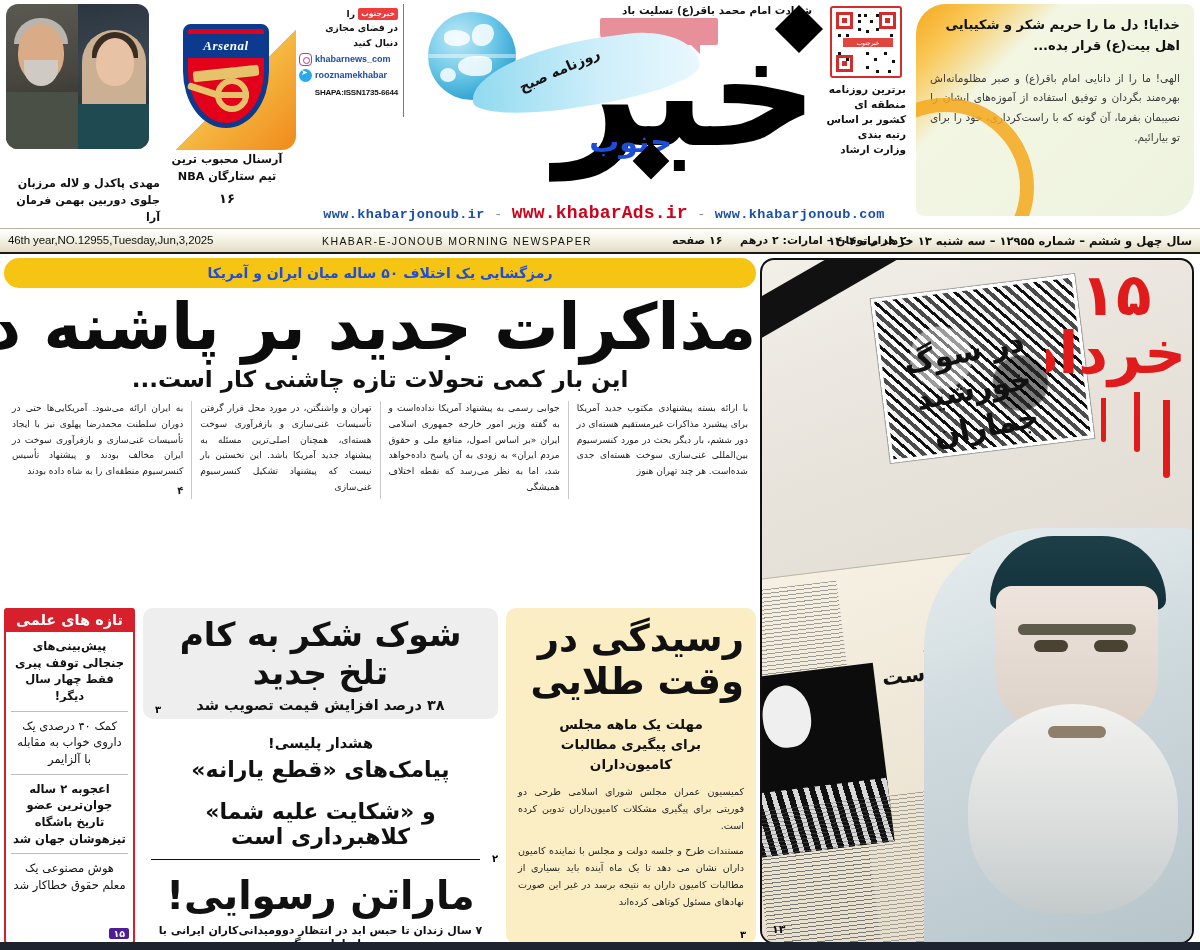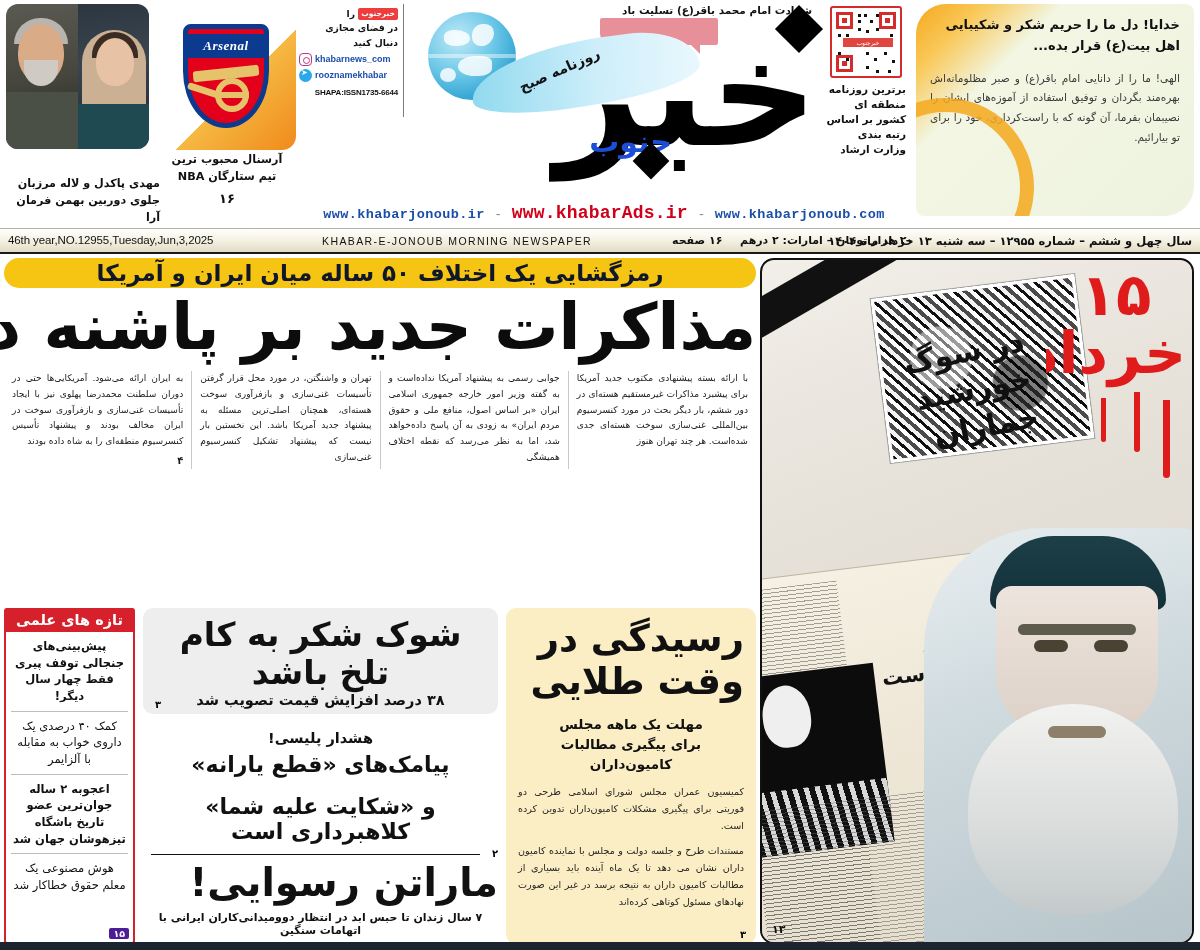--- a/index.html
+++ b/index.html
@@ -291,21 +291,21 @@
   .pp-pagenum { position:absolute; left:10px; bottom:6px; font-size:11px; font-weight:bold; color:#111; }
 
   
   .left-block { position:absolute; left:4px; top:2px; width:752px; }
 
   .yellow-banner {
     height:30px; background:#f6c413; border-radius:16px;
     display:flex; align-items:center; justify-content:center;
     direction:rtl;
   }
-  .yellow-banner span { font-size:23px; font-weight:bold; color:#0f172a; }
+  .yellow-banner span { font-size:14px; font-weight:bold; color:#1d4ed8; }
 
   .mega-headline {
     margin-top:4px; text-align:center; direction:rtl;
     font-size:64px; font-weight:bold; color:#0c0c0c; line-height:1.1;
     letter-spacing:-3px; white-space:nowrap;
   }
   .sub-headline {
     margin-top:4px; text-align:center; direction:rtl;
     font-size:23px; font-weight:bold; color:#111;
   }
@@ -335,31 +335,31 @@
   .cy-kick  { margin-top:10px; font-size:13.5px; font-weight:bold; color:#111; line-height:1.5; text-align:center; }
   .cy-body  { margin-top:8px; font-size:9.6px; line-height:1.78; color:#222; text-align:justify; }
   .cy-pg    { position:absolute; right:10px; bottom:4px; font-size:10px; font-weight:bold; }
 
   
   .mid-col { flex:1; padding:0 8px; position:relative; direction:rtl; }
   .grey-card {
     background:#eeeeee; border-radius:10px; padding:8px 12px 6px; position:relative;
   }
   .gc-title { font-size:33px; font-weight:bold; color:#111; text-align:center; line-height:1.15; }
-  .gc-sub   { font-size:14.5px; font-weight:bold; color:#111; text-align:center; }
+  .gc-sub   { margin-top:5px; font-size:14.5px; font-weight:bold; color:#111; text-align:center; }
   .gc-pg    { position:absolute; left:12px; bottom:4px; font-size:10px; font-weight:bold; }
 
   .police-kick { margin-top:16px; text-align:center; font-size:14.5px; font-weight:bold; color:#111; }
   .police-l1 { margin-top:6px; text-align:center; font-size:22px; font-weight:bold; color:#111; }
   .police-l2 { margin-top:17px; text-align:center; font-size:22px; font-weight:bold; color:#111; }
   .rule-with-num { position:relative; margin-top:4px; height:12px; }
   .rule-with-num .ln { position:absolute; left:8px; right:18px; top:6px; height:1.6px; background:#111; }
   .rule-with-num .nm { position:absolute; right:0; top:0; font-size:10px; font-weight:bold; }
 
-  .marathon { margin-top:2px; font-size:39px; font-weight:bold; color:#111; line-height:1.1; }
+  .marathon { margin-top:10px; text-align:center; font-size:39px; font-weight:bold; color:#111; line-height:1.1; }
   .marathon-sub { margin-top:6px; text-align:center; font-size:11px; font-weight:bold; color:#111; }
 
   
   .sci-box {
     width:131px; border:2.5px solid #d6202b; border-radius:3px; position:relative;
     background:#fff; padding:0 5px 16px;
   }
   .sci-head {
     position:relative; margin:-2px -5px 0; height:24px; background:#d6202b;
     color:#fff; font-size:14.5px; font-weight:bold; text-align:center; line-height:24px;
@@ -545,20 +545,21 @@
         <div class="pt-mouth"></div>
       </div>
       <span class="pp-pagenum">۱۳</span>
     </div>
 
     <div class="left-block">
       <div class="yellow-banner">
         <span>رمزگشایی یک اختلاف ۵۰ ساله میان ایران و آمریکا</span>
       </div>
       <div class="mega-headline">مذاکرات جدید بر پاشنه در اختلافات قدیمی نچرخید</div>
+      <div class="sub-headline">این بار کمی تحولات تازه چاشنی کار است...</div>
 
       <div class="art-cols">
         <div class="art-col">
           <span>با ارائه بسته پیشنهادی مکتوب جدید آمریکا برای پیشبرد مذاکرات غیرمستقیم هسته‌ای در دور ششم، بار دیگر بحث در مورد کنسرسیوم بین‌المللی غنی‌سازی سوخت هسته‌ای جدی شده‌است. هر چند تهران هنوز</span>
           <span class="pgn"></span>
         </div>
         <div class="art-col">
           <span>جوابی رسمی به پیشنهاد آمریکا نداده‌است و به گفته وزیر امور خارجه جمهوری اسلامی ایران «بر اساس اصول، منافع ملی و حقوق مردم ایران» به زودی به آن پاسخ داده‌خواهد شد، اما به نظر می‌رسد که نقطه اختلاف همیشگی</span>
           <span class="pgn"></span>
         </div>
@@ -581,21 +582,21 @@
           <div>مهلت یک ماهه مجلس</div>
           <div>برای پیگیری مطالبات کامیون‌داران</div>
         </div>
         <div class="cy-body">کمیسیون عمران مجلس شورای اسلامی طرحی دو فوریتی برای پیگیری مشکلات کامیون‌داران تدوین کرده است.</div>
         <div class="cy-body">مستندات طرح و جلسه دولت و مجلس با نماینده کامیون داران نشان می دهد تا یک ماه آینده باید بسیاری از مطالبات کامیون داران به نتیجه برسد در غیر این صورت نهادهای مسئول کوتاهی کرده‌اند</div>
         <span class="cy-pg">۳</span>
       </div>
 
       <div class="mid-col">
         <div class="grey-card">
-          <div class="gc-title">شوک شکر به کام تلخ باشد</div>
+          <div class="gc-title">شوک شکر به کام تلخ جدید</div>
           <div class="gc-sub">۳۸ درصد افزایش قیمت تصویب شد</div>
           <span class="gc-pg">۳</span>
         </div>
 
         <div class="police-kick">هشدار پلیسی!</div>
         <div class="police-l1">پیامک‌های «قطع یارانه»</div>
         <div class="police-l2">و «شکایت علیه شما» کلاهبرداری است</div>
         <div class="rule-with-num">
           <span class="ln"></span>
           <span class="nm">۲</span>

